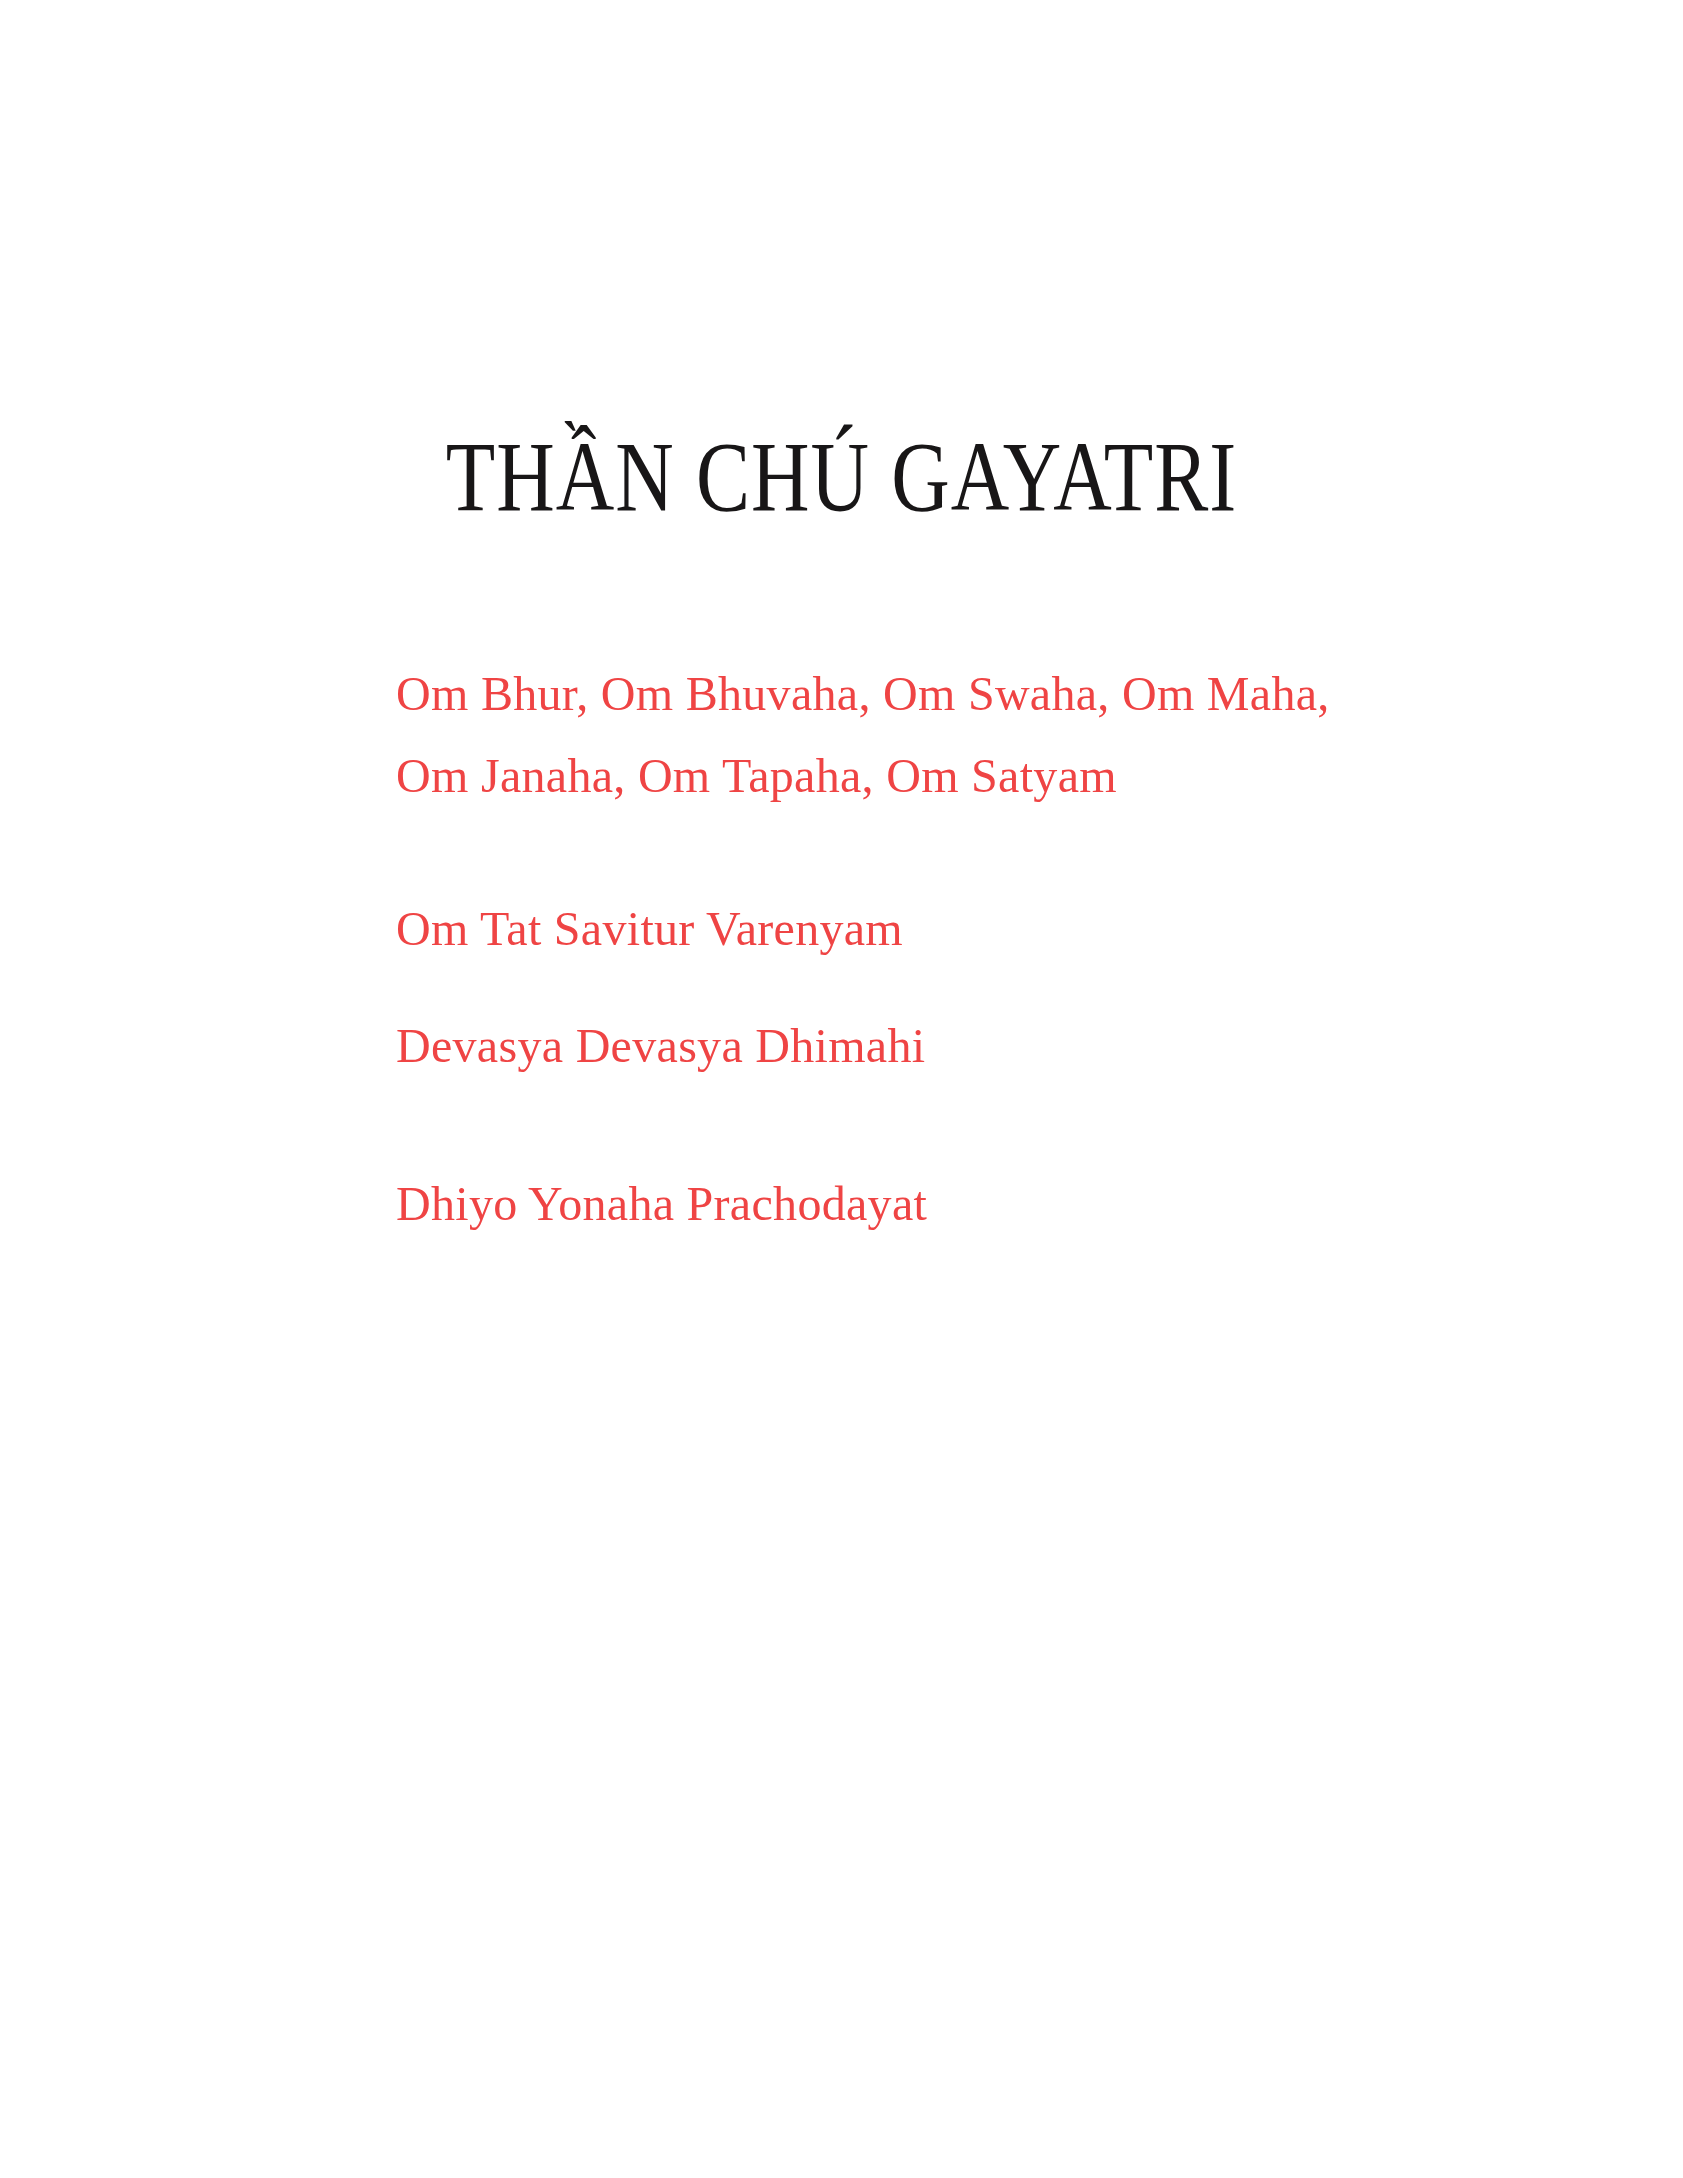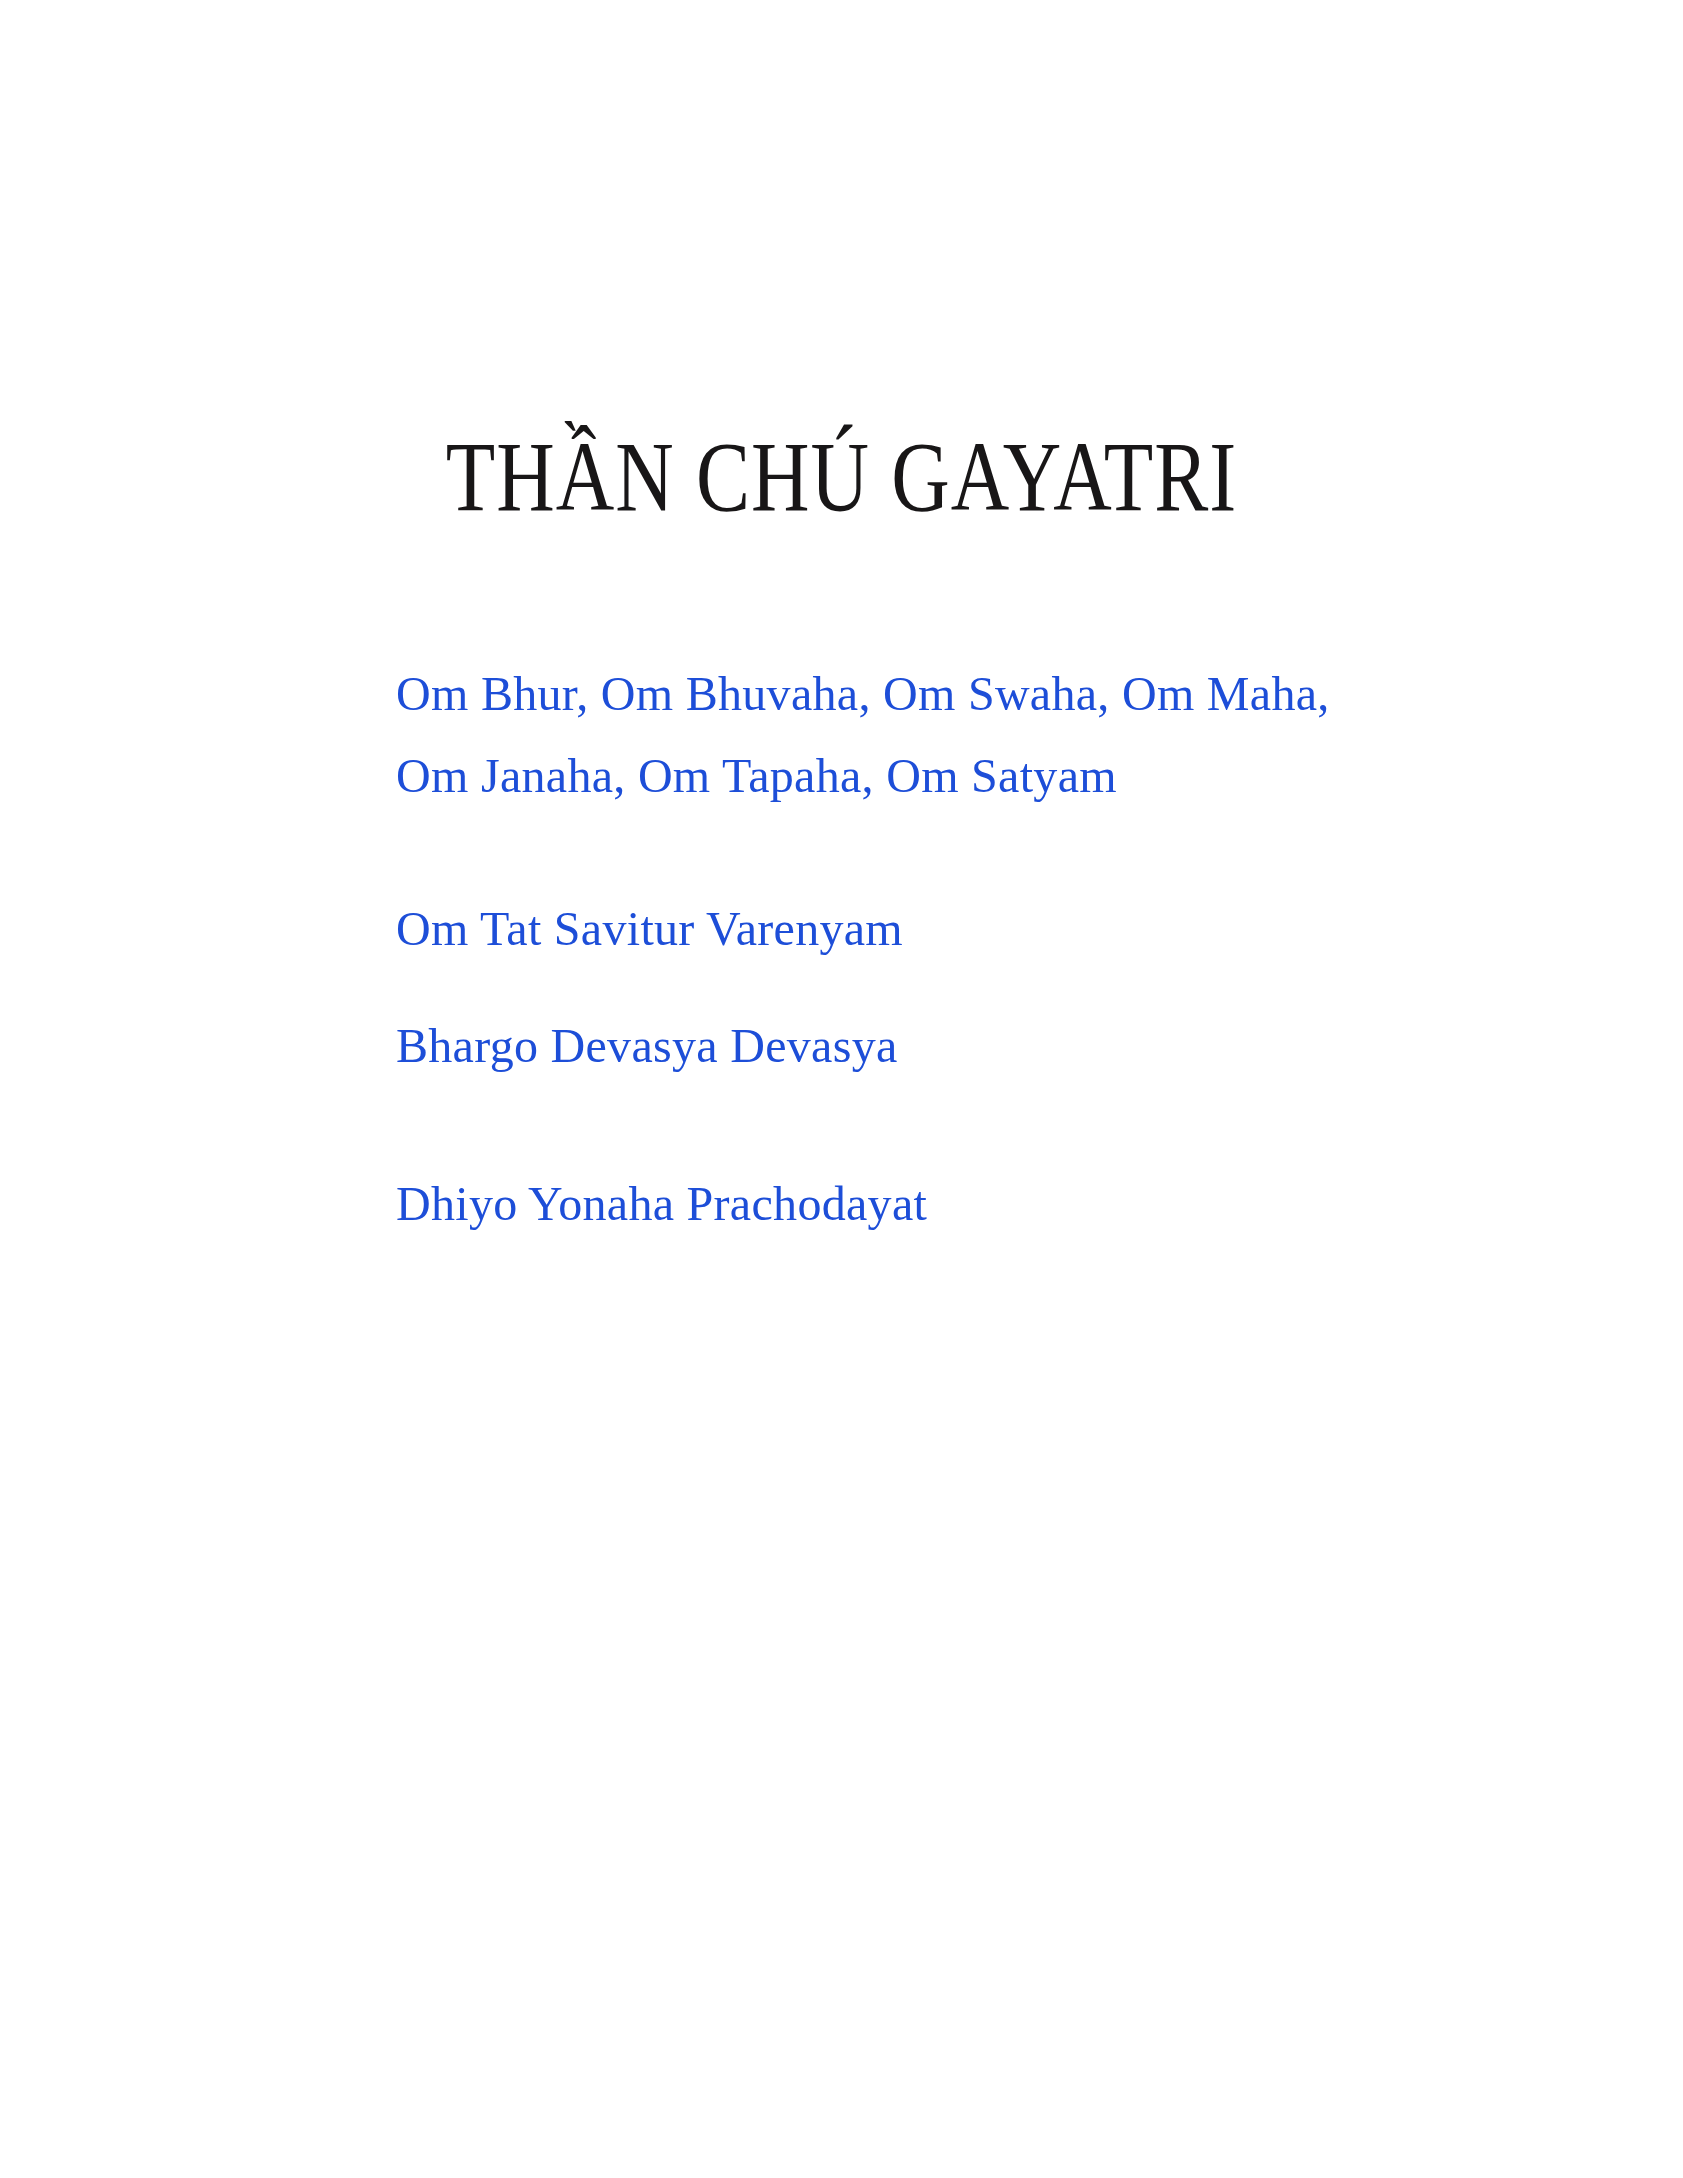--- a/index.html
+++ b/index.html
@@ -41,37 +41,37 @@
     top: 0;
     width: 891px;
   }
   .mantra-line {
     position: absolute;
     left: 0;
     margin: 0;
     font-size: 48px;
     line-height: 1;
     letter-spacing: 0.3px;
-    color: #1d4ed8;
+    color: #ef4444;
     white-space: nowrap;
     font-weight: 400;
   }
   .mantra-line:nth-child(1) { top: 670px; }
   .mantra-line:nth-child(2) { top: 752px; }
   .mantra-line:nth-child(3) { top: 905px; }
   .mantra-line:nth-child(4) { top: 1022px; }
   .mantra-line:nth-child(5) { top: 1140px; margin-top: 40px; }
 </style>
 </head>
 <body>
 
 <main class="page">
   <h1 class="title">THẦN CHÚ GAYATRI</h1>
 
   <section class="mantra">
     <p class="mantra-line">Om Bhur, Om Bhuvaha, Om Swaha, Om Maha,</p>
     <p class="mantra-line">Om Janaha, Om Tapaha, Om Satyam</p>
     <p class="mantra-line">Om Tat Savitur Varenyam</p>
-    <p class="mantra-line">Bhargo Devasya Devasya</p>
+    <p class="mantra-line">Devasya Devasya Dhimahi</p>
     <p class="mantra-line">Dhiyo Yonaha Prachodayat</p>
   </section>
 </main>
 
 
 </body></html>

